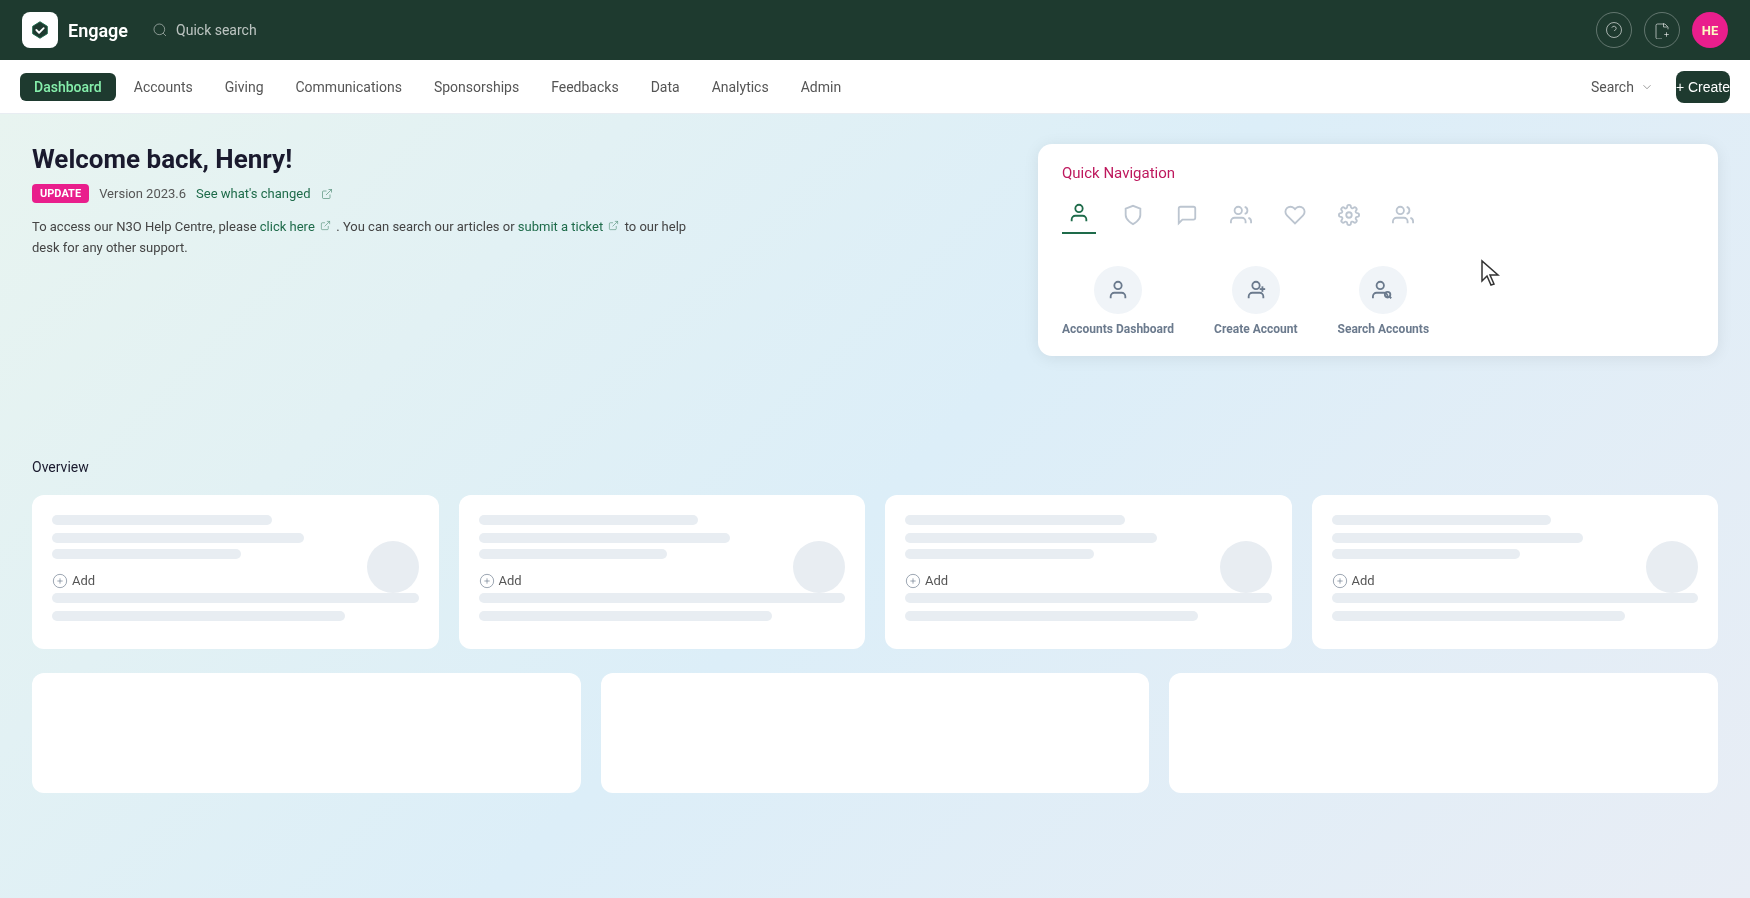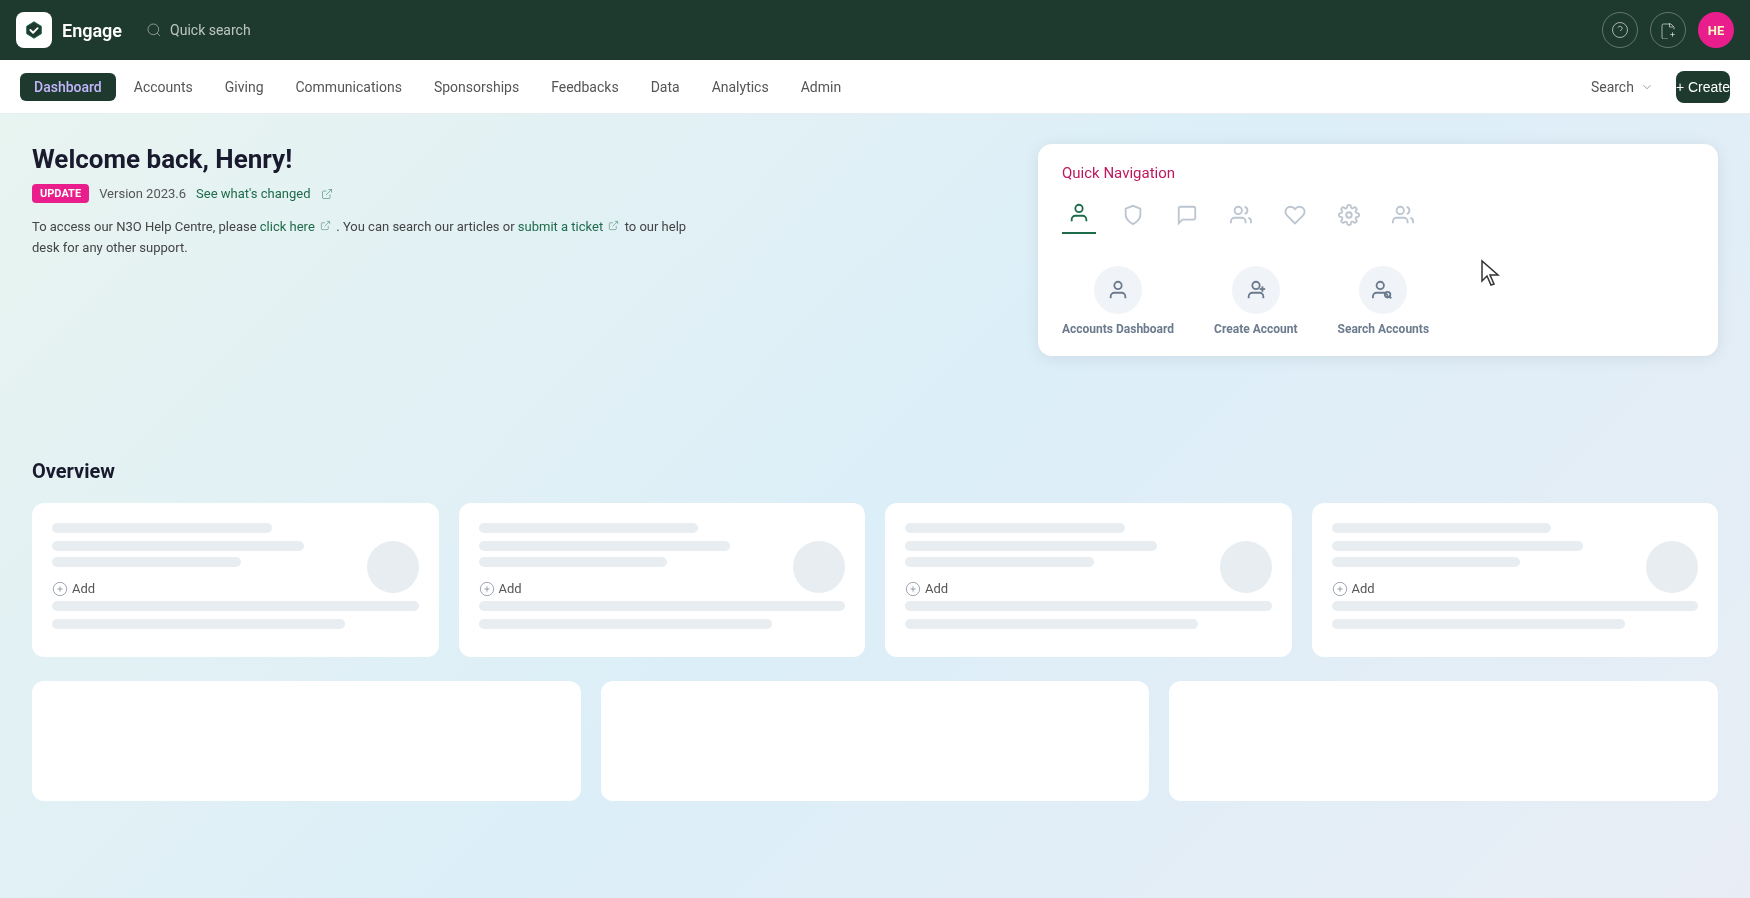--- a/index.html
+++ b/index.html
@@ -4,21 +4,21 @@
   <style>
     * { box-sizing: border-box; margin: 0; padding: 0; }
     body { font-family: -apple-system, BlinkMacSystemFont, 'Segoe UI', Roboto, sans-serif; background: #f0f4f8; }
 
     
     .top-nav {
       background: #1e3a2f;
       height: 60px;
       display: flex;
       align-items: center;
-      padding: 0 16px;
+      padding: 0 22px;
       gap: 16px;
     }
     .logo-wrap {
       display: flex;
       align-items: center;
       gap: 10px;
     }
     .logo-icon {
       width: 36px; height: 36px;
       background: white;
@@ -69,21 +69,21 @@
     .sec-nav-item {
       padding: 6px 14px;
       font-size: 14px;
       color: #555;
       cursor: pointer;
       border-radius: 6px;
       white-space: nowrap;
     }
     .sec-nav-item.active {
       background: #1e3a2f;
-      color: #c4b5fd;
+      color: #86efac;
       font-weight: 500;
     }
     .sec-nav-right {
       margin-left: auto;
       display: flex; align-items: center; gap: 12px;
     }
     .search-btn {
       display: flex; align-items: center; gap: 6px;
       font-size: 14px; color: #555;
       cursor: pointer;
@@ -199,22 +199,22 @@
     .cursor {
       position: absolute;
       top: 145px;
       right: 248px;
       pointer-events: none;
       z-index: 100;
     }
 
     
     .overview-title {
-      font-size: 20px;
-      font-weight: 700;
+      font-size: 14px;
+      font-weight: 400;
       color: #1a1a2e;
       margin-bottom: 20px;
     }
     .cards-grid {
       display: grid;
       grid-template-columns: repeat(4, 1fr);
       gap: 20px;
       margin-bottom: 24px;
     }
     .overview-card {
@@ -229,21 +229,21 @@
     .skeleton-line {
       height: 10px;
       border-radius: 6px;
       background: #e8edf2;
       margin-bottom: 8px;
     }
     .skeleton-line.short { width: 60%; }
     .skeleton-line.medium { width: 80%; }
     .skeleton-line.long { width: 100%; }
     .card-inner {
-      display: flex; align-items: flex-start; justify-content: space-between;
+      display: flex; align-items: flex-end; justify-content: space-between;
     }
     .card-left { flex: 1; }
     .card-circle {
       width: 52px; height: 52px;
       border-radius: 50%;
       background: #e8edf2;
     }
     .add-btn {
       display: flex; align-items: center; gap: 4px;
       font-size: 13px; color: #555;

